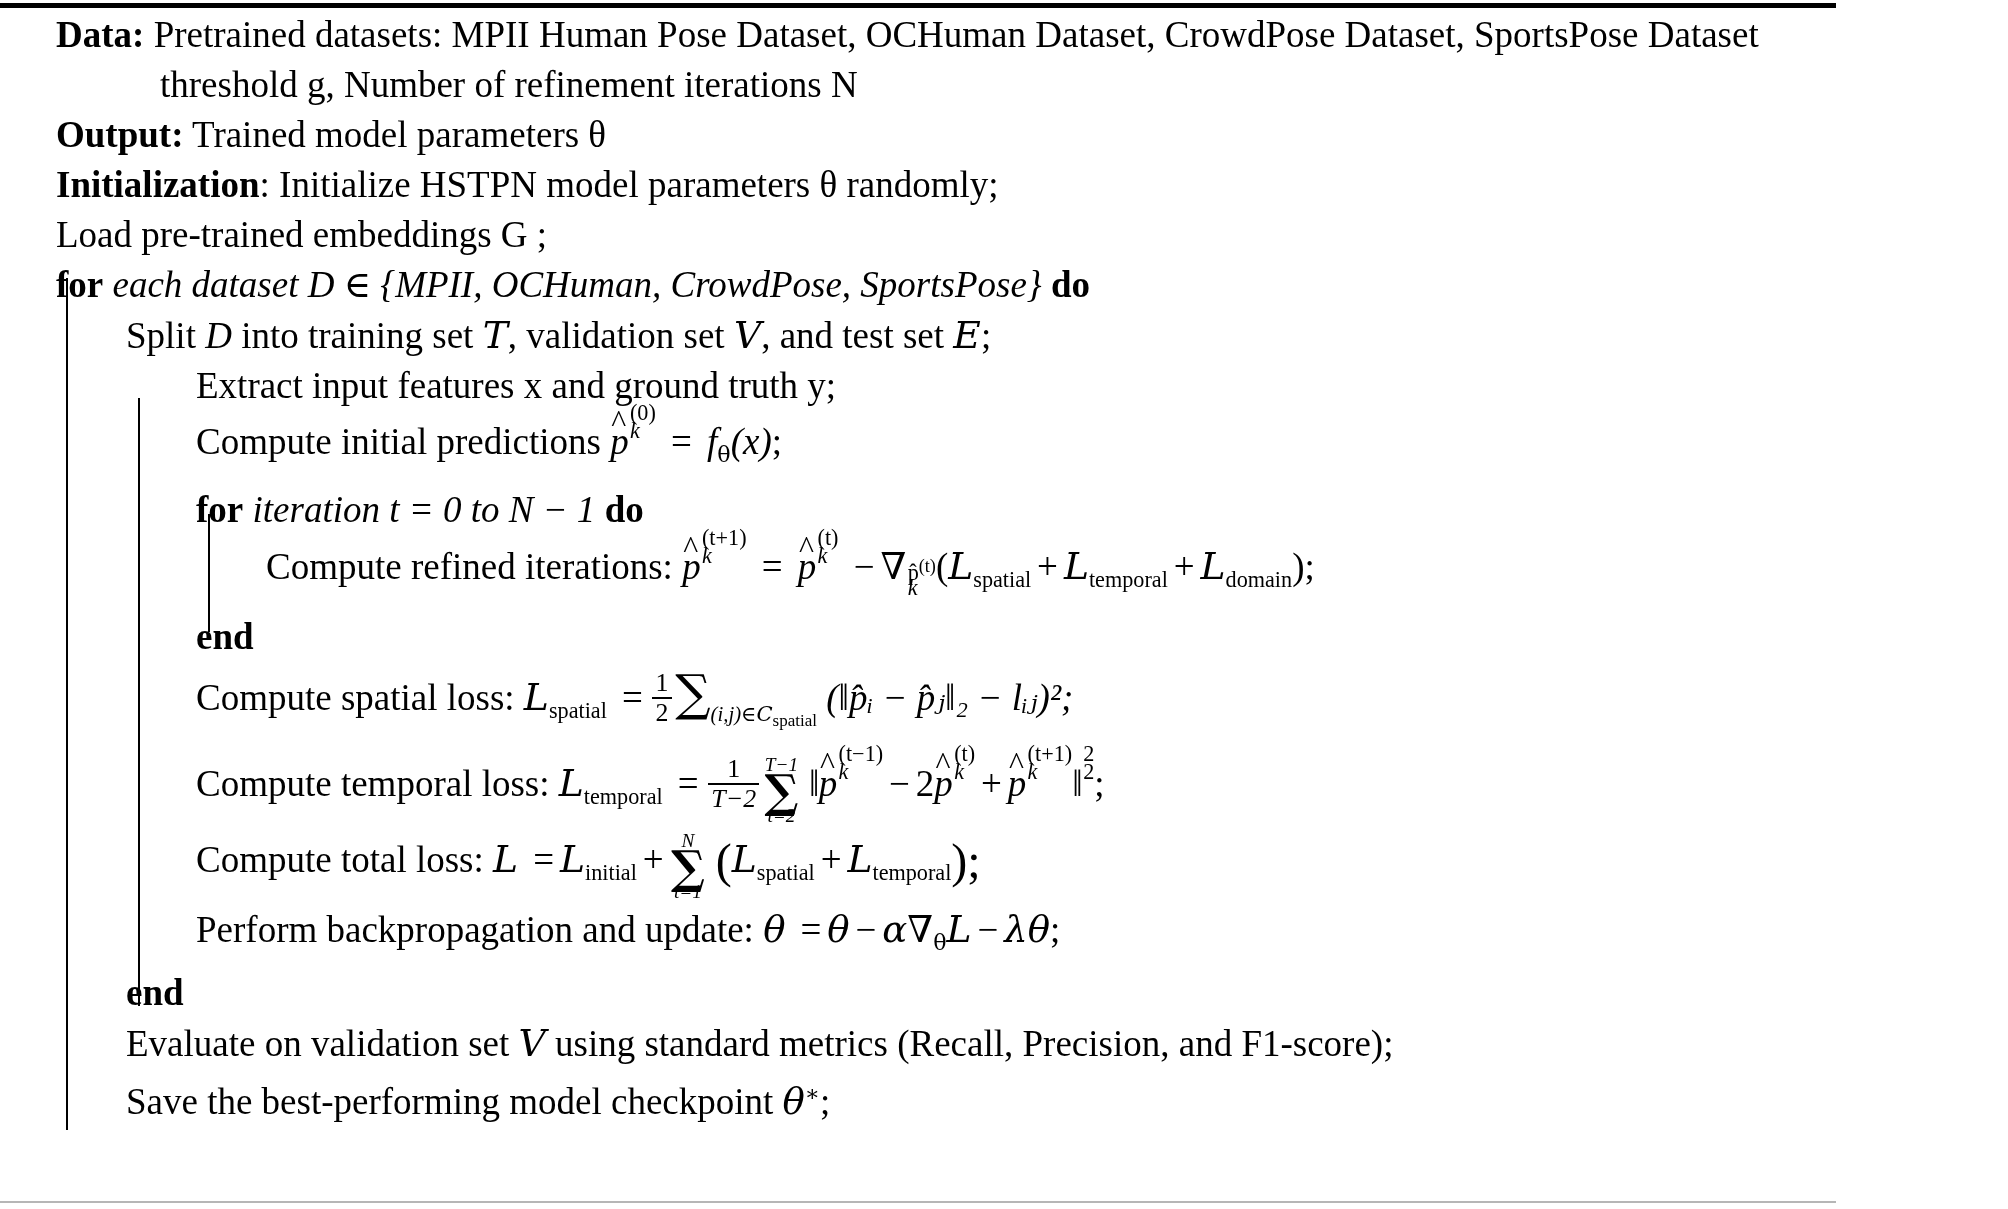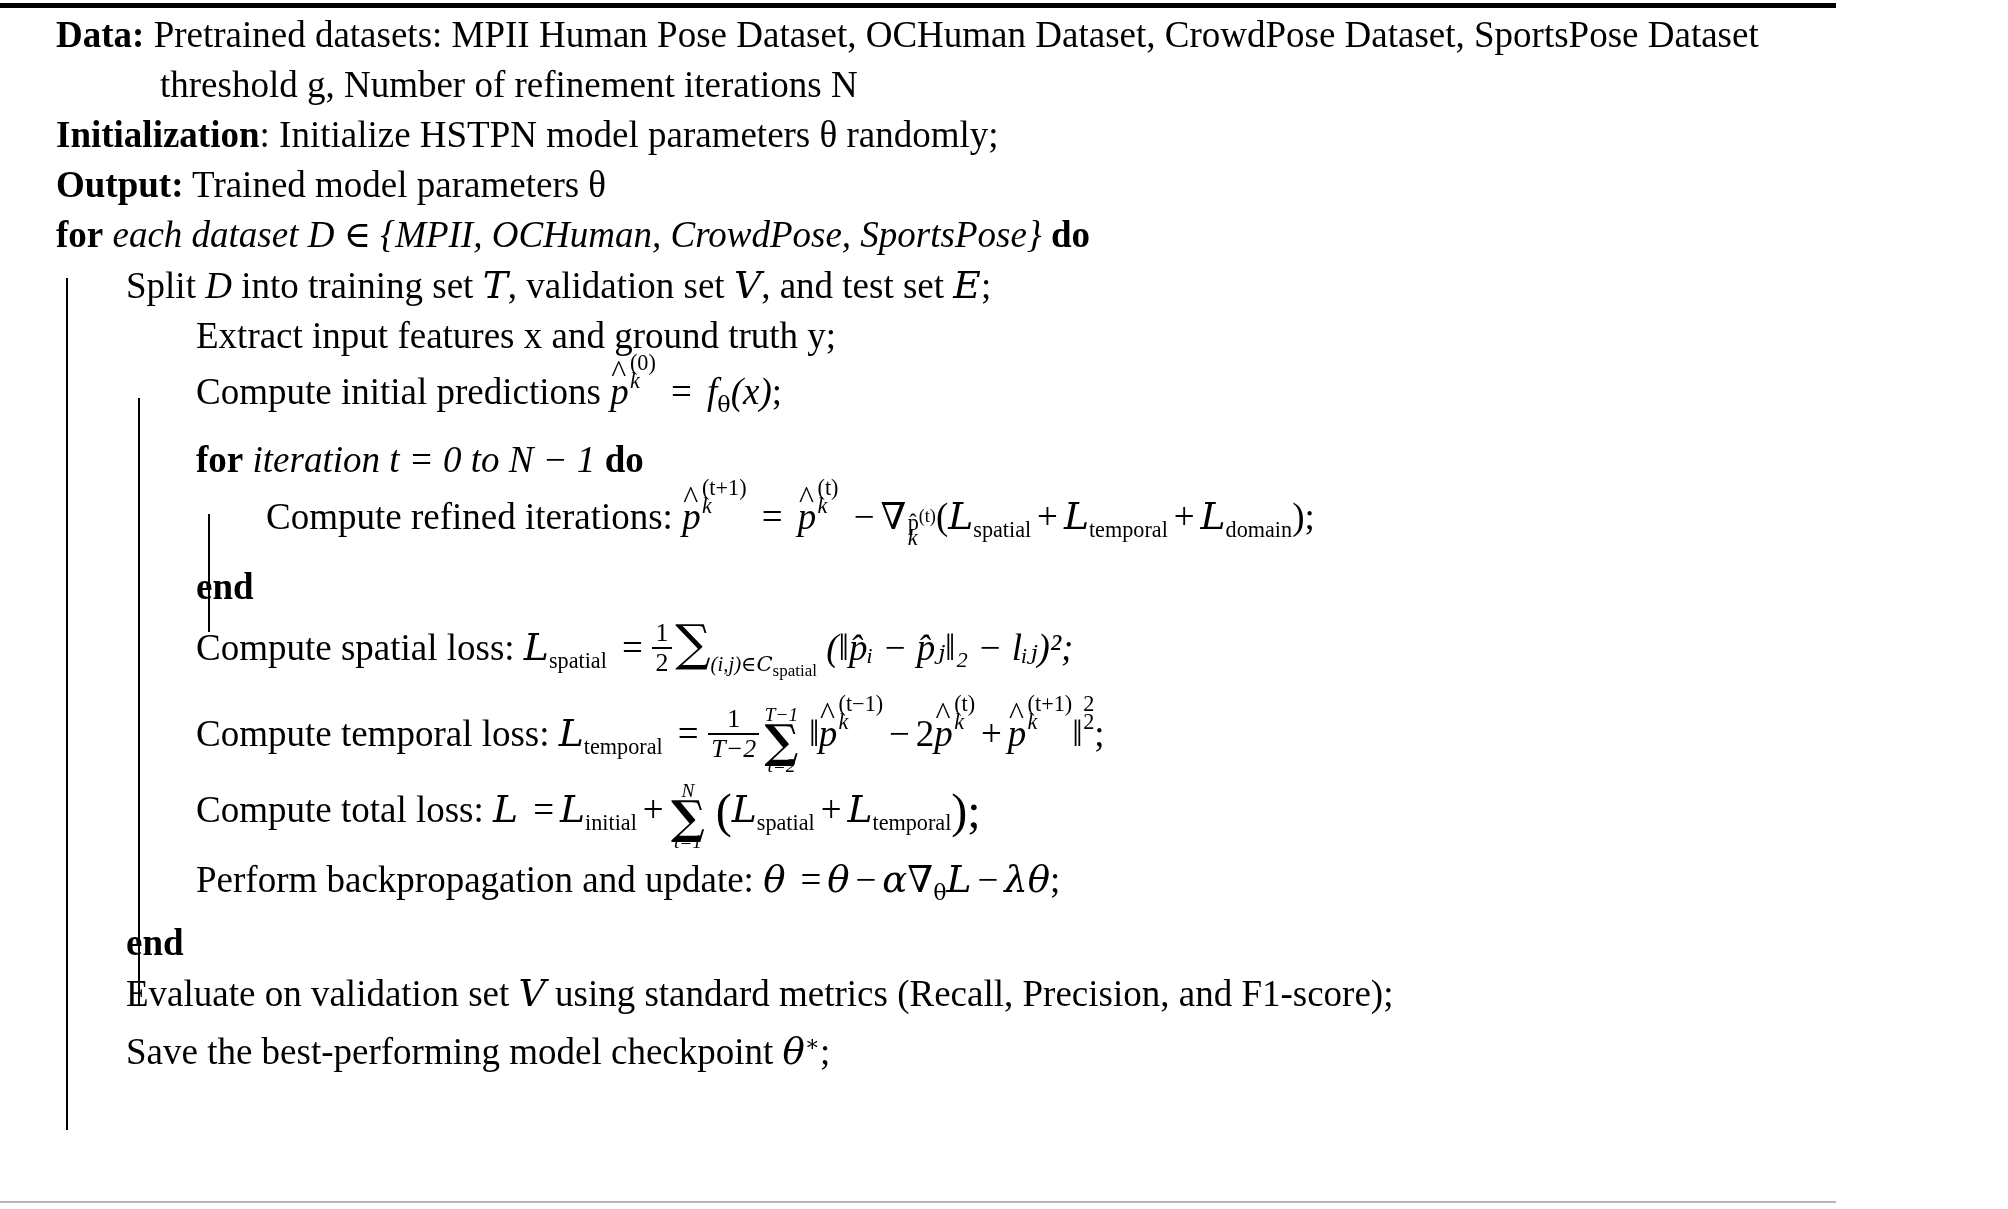--- a/index.html
+++ b/index.html
@@ -196,29 +196,32 @@
       <span class="lbl">Data:</span>
       <span>Pretrained datasets: MPII Human Pose Dataset, OCHuman Dataset, CrowdPose Dataset, SportsPose Dataset</span>
     </div>
 
 
     <div class="ln" style="padding-left:160px;">
       <span>threshold g, Number of refinement iterations N</span>
     </div>
 
     <div class="ln ind1">
+      <span class="lbl">Output:</span>
+      <span>Trained model parameters θ</span>
+    </div>
+
+    <div class="ln ind1">
       <span class="lbl">Initialization</span><span>:</span>
       <span>Initialize HSTPN model parameters θ randomly;</span>
     </div>
 
     <div class="ln ind1">
-      <span class="lbl">Output:</span>
-      <span>Trained model parameters θ</span>
-    </div>
-
+      <span>Load pre-trained embeddings G ;</span>
+    </div>
 
     <div class="ln ind1">
       <span class="kw">for</span>
       <span class="it">each dataset D ∈ {MPII, OCHuman, CrowdPose, SportsPose}</span>
       <span class="kw">do</span>
     </div>
 
     <div class="ln ind2">
       <span>Split</span>
       <span class="mi">D</span>

